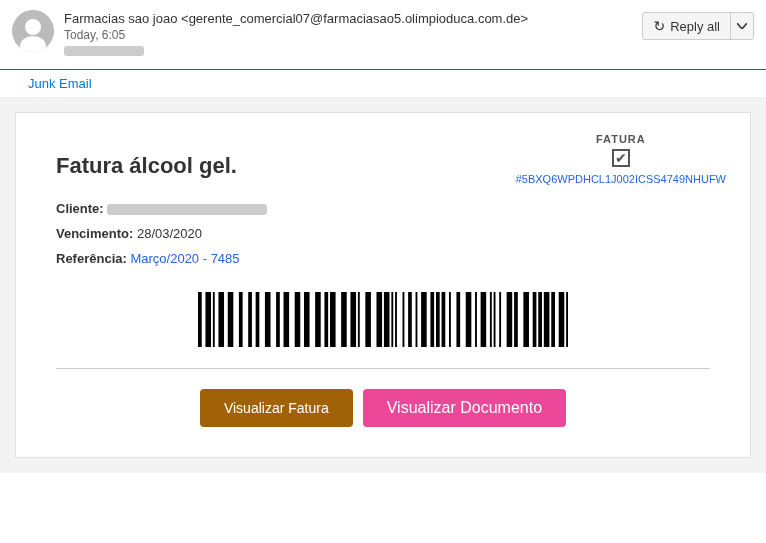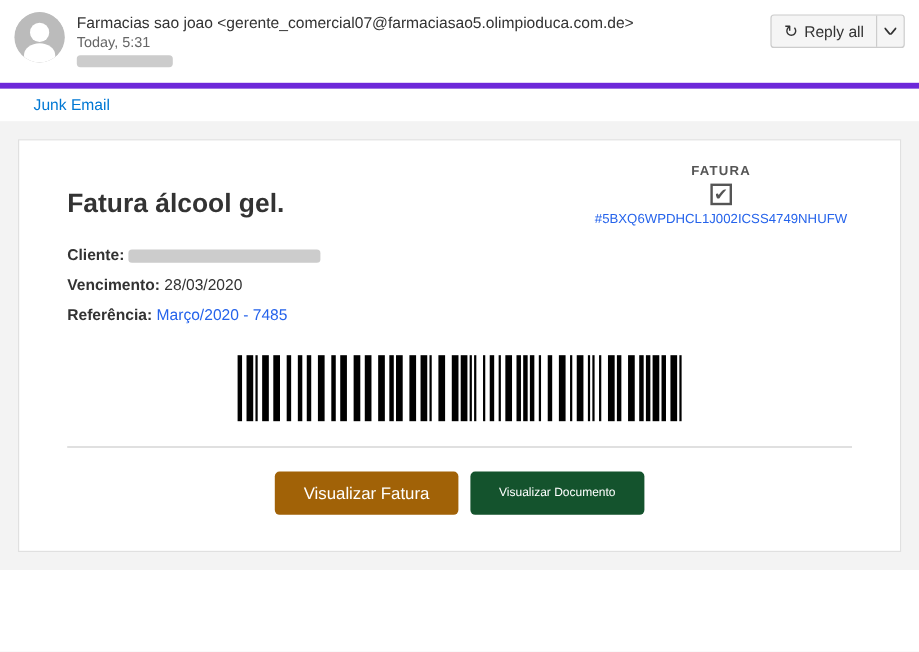--- a/index.html
+++ b/index.html
@@ -15,21 +15,21 @@
       max-width: 766px;
       min-height: 543px;
     }
 
     
     .email-header {
       display: flex;
       align-items: flex-start;
       padding: 10px 12px;
       background: #fff;
-      border-bottom: 5px solid #6d28d9;
+      border-bottom: 1px solid #6d28d9;
     }
 
     .avatar {
       width: 42px;
       height: 42px;
       border-radius: 50%;
       background: #ccc;
       flex-shrink: 0;
       margin-right: 10px;
       display: flex;
@@ -122,21 +122,21 @@
       background: #fff;
       border: 1px solid #e0e0e0;
       padding: 30px 40px 30px 40px;
       position: relative;
     }
 
     
     .fatura-section {
       position: absolute;
       top: 20px;
-      right: 44px;
+      right: 24px;
       text-align: center;
     }
 
     .fatura-label {
       font-size: 11px;
       color: #555;
       letter-spacing: 1px;
       font-weight: 600;
       margin-bottom: 4px;
     }
@@ -230,25 +230,25 @@
       color: #fff;
       border: none;
       padding: 10px 24px;
       font-size: 14px;
       border-radius: 4px;
       cursor: pointer;
       font-weight: 400;
     }
 
     .btn-blue {
-      background: #14532d;
+      background: #ec4899;
       color: #fff;
       border: none;
       padding: 10px 24px;
-      font-size: 10px;
+      font-size: 16px;
       border-radius: 4px;
       cursor: pointer;
       font-weight: 400;
     }
   </style>
 </head>
 <body>
 
 <div class="email-container">
 
@@ -256,21 +256,21 @@
     <div class="avatar">
       <svg viewBox="0 0 42 42" xmlns="http://www.w3.org/2000/svg">
         <circle cx="21" cy="21" r="21" fill="#bbb"></circle>
         <circle cx="21" cy="17" r="8" fill="#fff"></circle>
         <ellipse cx="21" cy="36" rx="13" ry="10" fill="#fff"></ellipse>
       </svg>
     </div>
 
     <div class="sender-info">
       <div class="sender-name-email">Farmacias sao joao &lt;gerente_comercial07@farmaciasao5.olimpioduca.com.de&gt;</div>
-      <div class="sender-time">Today, 5:31</div>
+      <div class="sender-time">Today, 6:05</div>
       <div class="sender-blurred"></div>
     </div>
 
     <button class="reply-all-btn">
       <span class="reply-all-main">
         <span style="font-size:14px;">↻</span>
         <span>Reply all</span>
       </span>
       <span class="reply-all-chevron">
         <svg width="10" height="6" viewBox="0 0 10 6">

